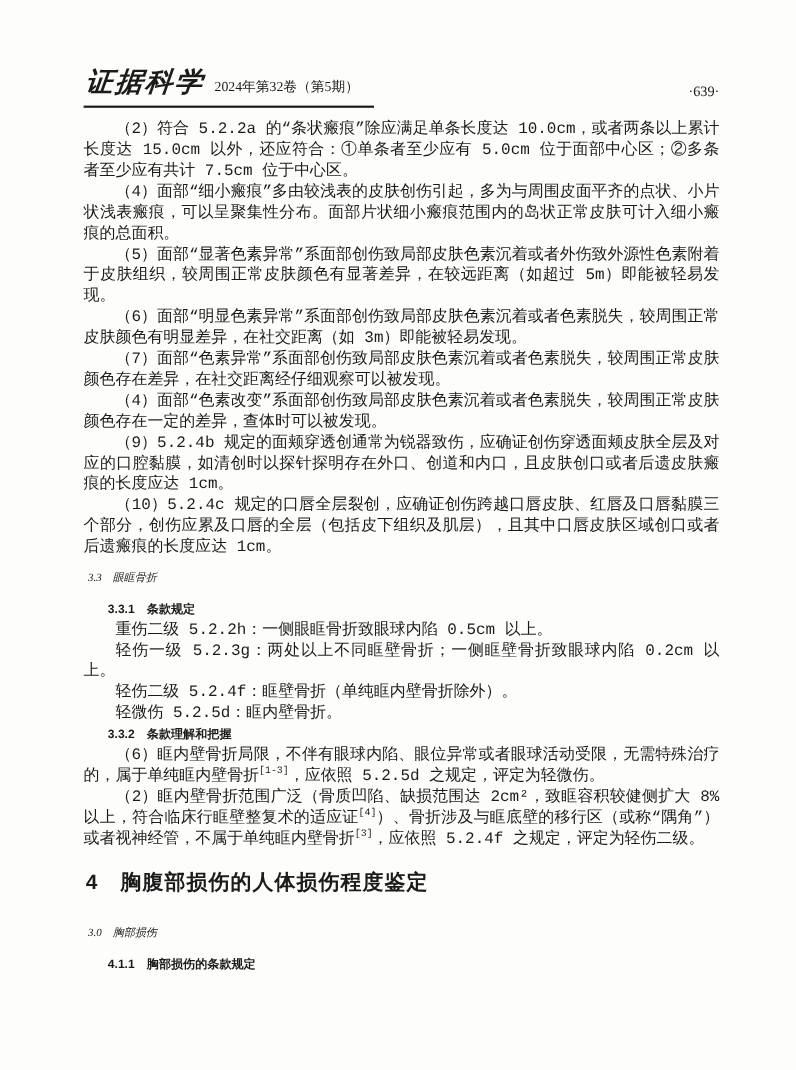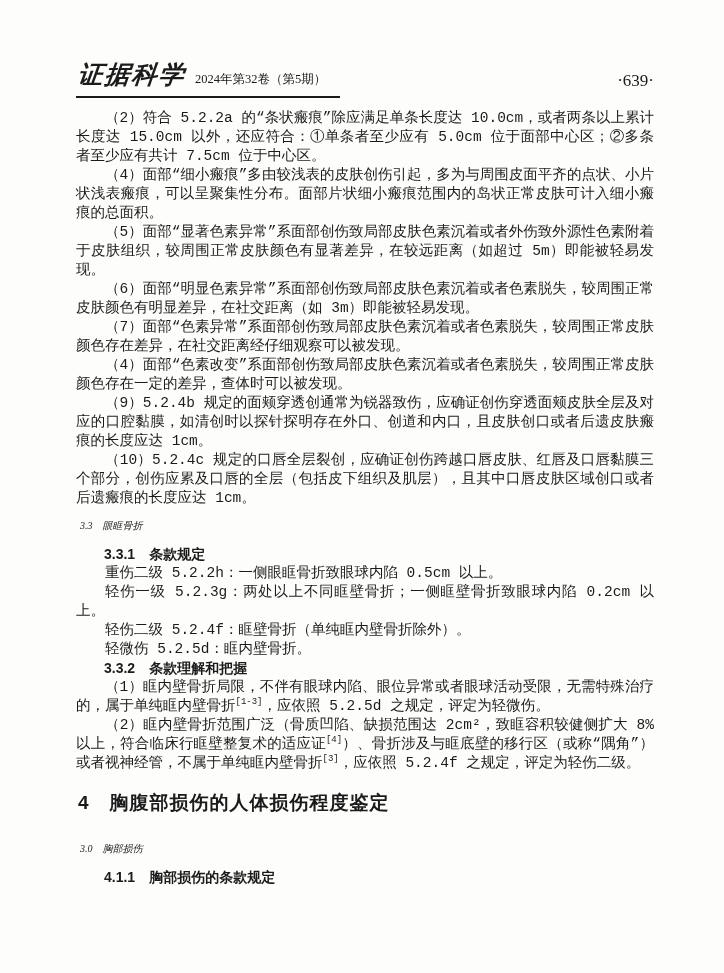--- a/index.html
+++ b/index.html
@@ -24,33 +24,33 @@
   }
   .logo{
     display:inline-block;
     font-family:"DejaVu Serif","Liberation Serif",serif;
     font-size:25px;font-weight:900;font-style:italic;
     letter-spacing:2px;
     transform:skewX(-6deg);
     white-space:nowrap;
   }
   .issue{font-size:12.5px;white-space:nowrap;}
-  .pageno{font-size:17px;padding-bottom:7px;white-space:nowrap;}
+  .pageno{font-size:13px;padding-bottom:7px;white-space:nowrap;}
   
   main{margin-top:11px;font-size:14.5px;line-height:19px;}
   p.para{margin:0;text-indent:2em;text-align:justify;font-family:Liberation Mono, monospace;}
   sup.ref{font-size:9px;line-height:0;vertical-align:super;letter-spacing:0;}
   .h-sec{
     font-size:10px;font-weight:500;font-style:italic;
     margin:7px 0 0 4px;line-height:21px;
     font-family:"Liberation Serif","DejaVu Serif",serif;
   }
   .h-sub{
     font-family:"Liberation Sans","DejaVu Sans",sans-serif;
-    font-size:14px;font-weight:700;
+    font-size:11px;font-weight:700;
     margin:9px 0 0 0;text-indent:2em;line-height:19px;
   }
   .h-chapter{
     font-family:"Liberation Sans","DejaVu Sans",sans-serif;
     font-size:19px;font-weight:700;letter-spacing:1px;
     margin:16px 0 0 2px;line-height:27px;
   }
   [data-name="section-heading-3-3"]{margin-top:7px;}
   [data-name="subsection-heading-3-3-1"]{margin-top:9px;}
   [data-name="subsection-heading-3-3-2"]{margin-top:0px;}
@@ -84,21 +84,21 @@
     <h3 class="h-sec" data-name="section-heading-3-3">3.3　眼眶骨折</h3>
 
     <h4 class="h-sub" data-name="subsection-heading-3-3-1">3.3.1　条款规定</h4>
     <p class="para" data-name="clause-line-severe-2">重伤二级 5.2.2h：一侧眼眶骨折致眼球内陷 0.5cm 以上。</p>
     <p class="para" data-name="clause-line-minor-1">轻伤一级 5.2.3g：两处以上不同眶壁骨折；一侧眶壁骨折致眼球内陷 0.2cm 以上。</p>
     <p class="para" data-name="clause-line-minor-2">轻伤二级 5.2.4f：眶壁骨折（单纯眶内壁骨折除外）。</p>
     <p class="para" data-name="clause-line-slight">轻微伤 5.2.5d：眶内壁骨折。</p>
 
     <h4 class="h-sub" data-name="subsection-heading-3-3-2">3.3.2　条款理解和把握</h4>
 
-    <p class="para" data-name="paragraph-3-3-2-1"><span data-name="paragraph-text">（1）眶内壁骨折局限，不伴有眼球内陷、眼位异常或者眼球活动受限，无需特殊治疗的，属于单纯眶内壁骨折</span><sup class="ref" data-name="citation-ref">[1-3]</sup><span data-name="paragraph-text">，应依照 5.2.5d 之规定，评定为轻微伤。</span></p>
+    <p class="para" data-name="paragraph-3-3-2-1"><span data-name="paragraph-text">（6）眶内壁骨折局限，不伴有眼球内陷、眼位异常或者眼球活动受限，无需特殊治疗的，属于单纯眶内壁骨折</span><sup class="ref" data-name="citation-ref">[1-3]</sup><span data-name="paragraph-text">，应依照 5.2.5d 之规定，评定为轻微伤。</span></p>
 
     <p class="para" data-name="paragraph-3-3-2-2"><span data-name="paragraph-text">（2）眶内壁骨折范围广泛（骨质凹陷、缺损范围达 2cm²，致眶容积较健侧扩大 8% 以上，符合临床行眶壁整复术的适应证</span><sup class="ref" data-name="citation-ref">[4]</sup><span data-name="paragraph-text">）、骨折涉及与眶底壁的移行区（或称“隅角”）或者视神经管，不属于单纯眶内壁骨折</span><sup class="ref" data-name="citation-ref">[3]</sup><span data-name="paragraph-text">，应依照 5.2.4f 之规定，评定为轻伤二级。</span></p>
 
 
     <h2 class="h-chapter" data-name="chapter-heading-4">4　胸腹部损伤的人体损伤程度鉴定</h2>
 
     <h3 class="h-sec" data-name="section-heading-4-1">3.0　胸部损伤</h3>
 
     <h4 class="h-sub" data-name="subsection-heading-4-1-1">4.1.1　胸部损伤的条款规定</h4>
 

